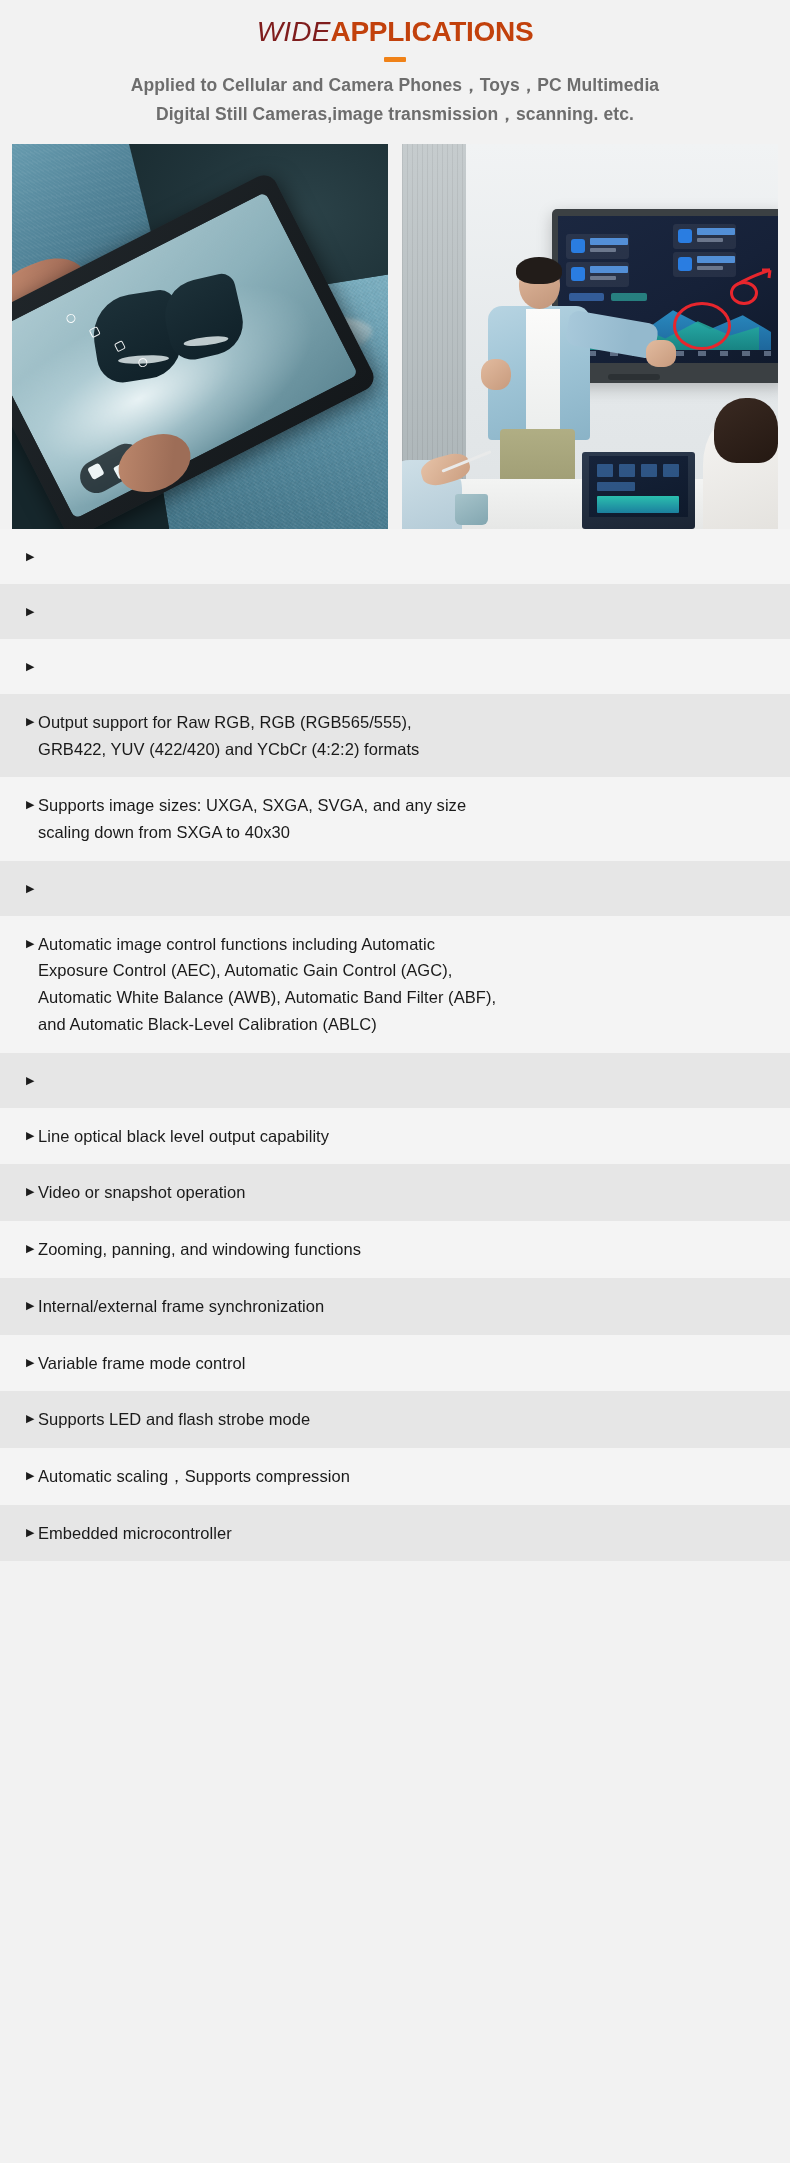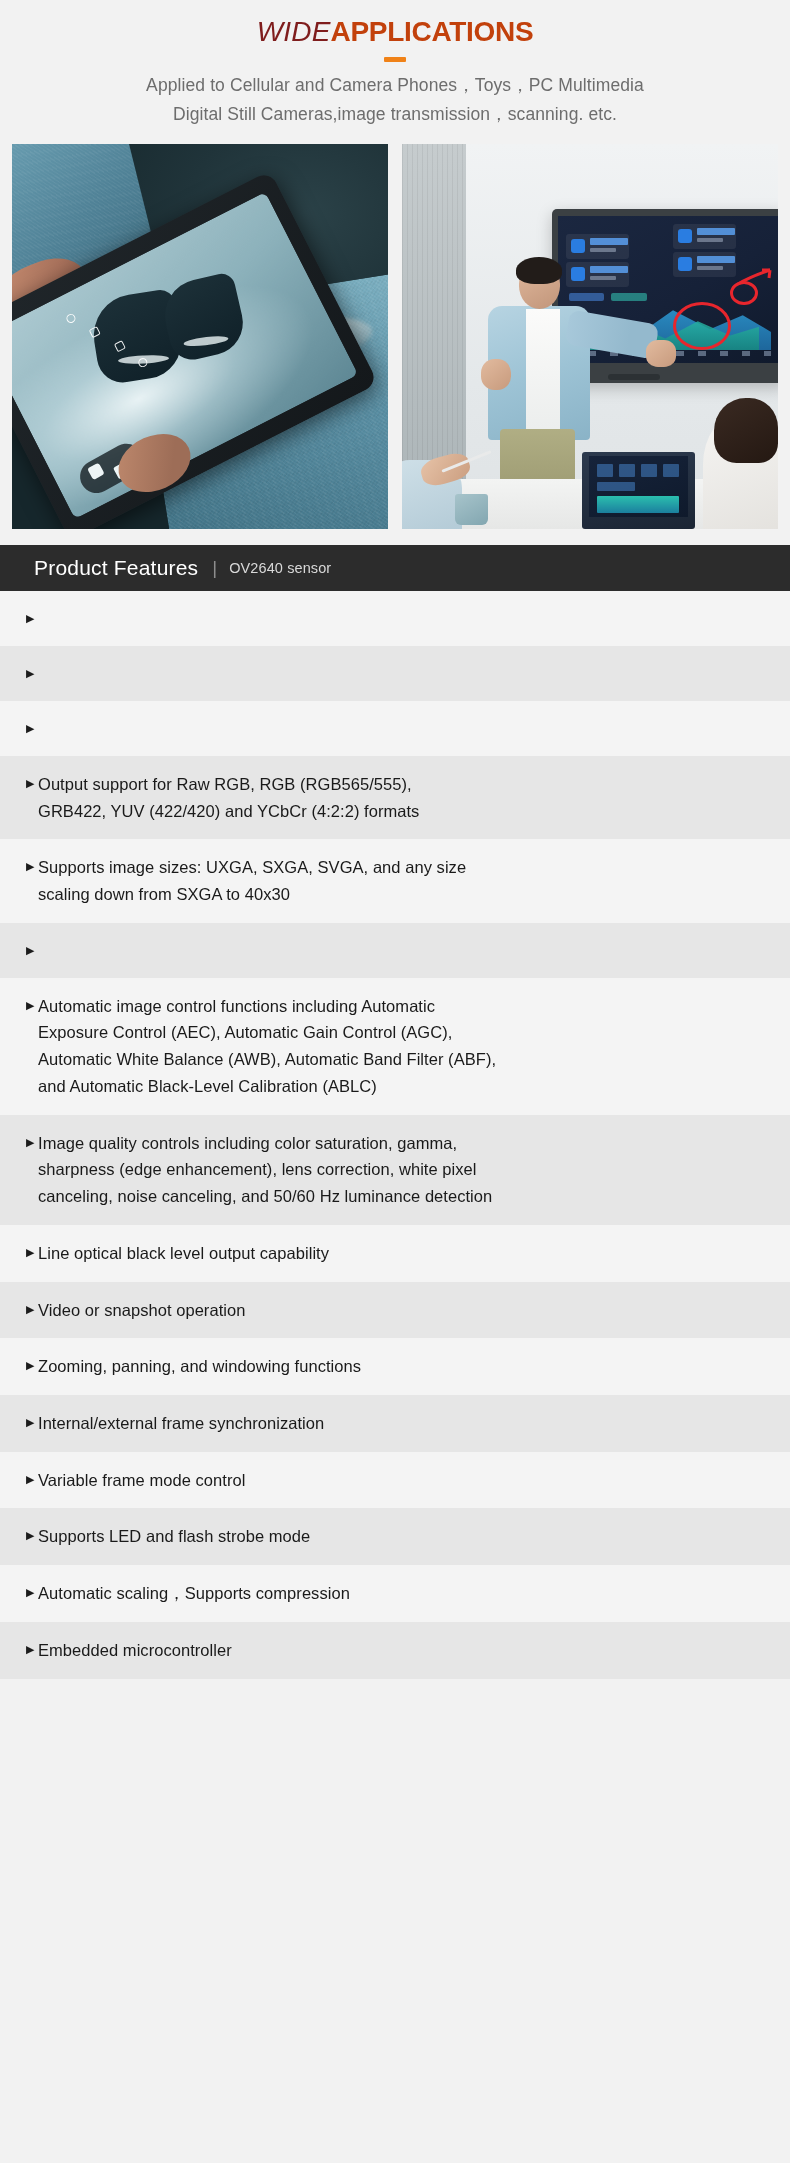--- a/index.html
+++ b/index.html
@@ -47,21 +47,21 @@
     width: 22px;
     height: 5px;
     background: #f08218;
     margin: 9px auto 0 auto;
     border-radius: 1px;
   }
 
   .subtitle {
     margin-top: 9px;
     font-size: 17.5px;
-    font-weight: 400;
+    font-weight: 700;
     color: #6d6d6d;
     line-height: 1.62;
     letter-spacing: 0.1px;
   }
 
   
   .photos {
     margin-top: 16px;
     padding: 0 12px;
     display: flex;
@@ -588,25 +588,20 @@
       <div class="mt-woman"></div>
       <div class="mt-woman-hair"></div>
       <div class="mt-left-person"></div>
       <div class="mt-left-hand"></div>
       <div class="mt-pen"></div>
       <div class="mt-cup"></div>
     </div>
 
   </div>
 
-  <div class="features-header">
-    <span class="fh-title">Product Features</span>
-    <span class="fh-sep">|</span>
-    <span class="fh-sub">OV2640 sensor</span>
-  </div>
 
   <div class="feature-list" id="feature-list">
       <div class="feature-row">
         <span class="bullet">▶</span>
       </div>
       <div class="feature-row alt">
         <span class="bullet">▶</span>
       </div>
       <div class="feature-row">
         <span class="bullet">▶</span>
@@ -626,23 +621,20 @@
       </div>
       <div class="feature-row">
         <span class="bullet">▶</span>
         <span class="feature-text">Automatic image control functions including Automatic
 Exposure Control (AEC), Automatic Gain Control (AGC),
 Automatic White Balance (AWB), Automatic Band Filter (ABF),
 and Automatic Black-Level Calibration (ABLC)</span>
       </div>
       <div class="feature-row alt">
         <span class="bullet">▶</span>
-        <span class="feature-text">Image quality controls including color saturation, gamma,
-sharpness (edge enhancement), lens correction, white pixel
-canceling, noise canceling, and 50/60 Hz luminance detection</span>
       </div>
       <div class="feature-row">
         <span class="bullet">▶</span>
         <span class="feature-text">Line optical black level output capability</span>
       </div>
       <div class="feature-row alt">
         <span class="bullet">▶</span>
         <span class="feature-text">Video or snapshot operation</span>
       </div>
       <div class="feature-row">

